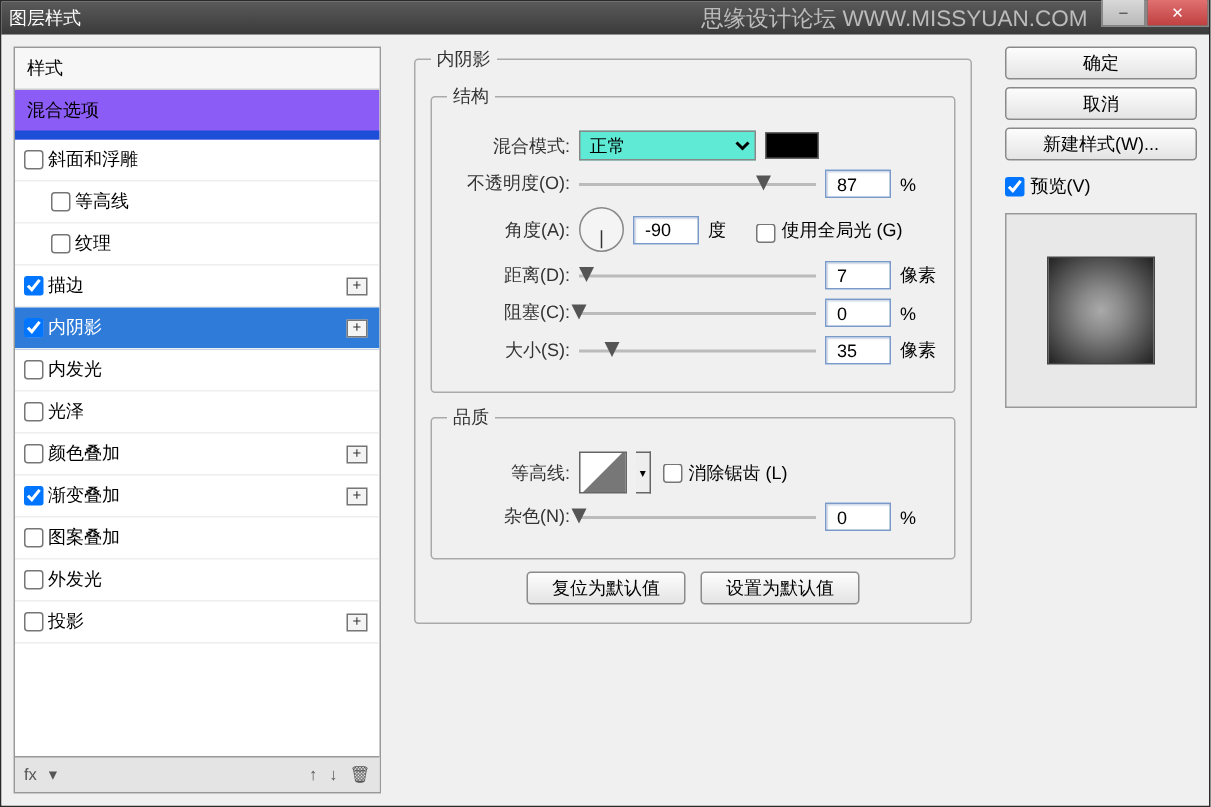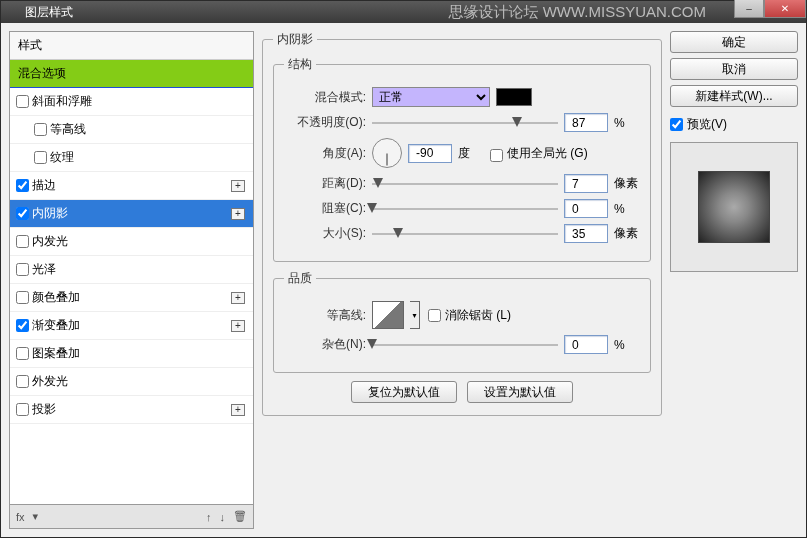--- a/index.html
+++ b/index.html
@@ -1,43 +1,43 @@
 <!DOCTYPE html>
 <html><head>
 <meta charset="utf-8">
 <style>
 *{box-sizing:border-box;margin:0;padding:0;font-family:"Microsoft YaHei",SimSun,Arial,sans-serif;font-size:12px}
 body{background:#4a4a4a;width:807px;height:538px;overflow:hidden}
 .window{width:807px;height:538px;background:#e8e8e8;border:1px solid #2a2a2a;display:flex;flex-direction:column}
-.titlebar{height:22px;background:linear-gradient(#5a5a5a,#3a3a3a);color:#fff;display:flex;align-items:center;padding:0 20px;position:relative}
+.titlebar{height:22px;background:linear-gradient(#5a5a5a,#3a3a3a);color:#fff;display:flex;align-items:center;padding:0 1px;position:relative}
 .titlebar .title{flex:1;padding-left:4px}
 .titlebar .watermark{color:#bbb;font-size:15px;margin-right:80px}
 .winbtns{display:flex;position:absolute;right:0;top:-1px}
 .winbtn{width:30px;height:18px;background:linear-gradient(#d8d8d8,#b8b8b8);border:1px solid #888;border-top:none;display:flex;align-items:center;justify-content:center;font-size:10px;color:#333}
 .winbtn.close{background:linear-gradient(#e07070,#c04040);width:42px;color:#fff}
-.body{flex:1;display:flex;padding:8px;gap:6px;background:#f0f0f0}
+.body{flex:1;display:flex;padding:8px;gap:20px;background:#f0f0f0}
 .leftcol{width:245px;display:flex;flex-direction:column;border:1px solid #999;background:#fff}
 .list{flex:1;overflow:auto}
 .lh{padding:5px 8px;border-bottom:1px solid #ccc;background:#f7f7f7}
-.lh2{padding:5px 8px;border-bottom:1px solid #1d4ed8;background:#84cc16}
+.lh2{padding:5px 8px;border-bottom:6px solid #1d4ed8;background:#8b5cf6}
 .li{padding:5px 8px 5px 22px;border-bottom:1px solid #eee;display:flex;align-items:center;position:relative}
 .li.indent{padding-left:40px}
 .li.sel{background:#2f7bd9;color:#fff}
 .li input[type=checkbox]{position:absolute;left:6px}
 .li.indent input[type=checkbox]{left:24px}
 .li .plus{margin-left:auto;width:14px;height:12px;border:1px solid #777;background:#f4f4f4;font-size:10px;line-height:9px;text-align:center;color:#333}
 .leftfoot{height:24px;border-top:1px solid #999;background:#e4e4e4;display:flex;align-items:center;padding:0 6px;gap:8px;color:#555}
 .leftfoot span{font-size:11px}
 .midcol{flex:1;position:relative}
 fieldset{border:1px solid #aaa;border-radius:3px;padding:8px 10px 12px;margin-bottom:8px}
 legend{padding:0 4px;color:#333}
 .outer-fs{position:absolute;left:2px;top:0;right:2px}
 .row{display:flex;align-items:center;margin:6px 0;gap:6px}
 .lbl{width:82px;text-align:right;color:#333}
-select{height:20px;border:1px solid #888;background:#c4b5fd;padding:0 2px}
+select{height:20px;border:1px solid #888;background:#5eead4;padding:0 2px}
 .swatch{width:36px;height:18px;background:#000;border:1px solid #666}
 .slider{flex:1;height:16px;position:relative}
 .track{position:absolute;left:0;right:0;top:7px;height:2px;background:#bbb}
 .thumb{position:absolute;top:2px;width:0;height:0;border-left:5px solid transparent;border-right:5px solid transparent;border-top:10px solid #555}
 input.num{width:44px;height:19px;border:1px solid #7a9ac9;box-shadow:inset 1px 1px 1px #cfd8e6;text-align:left;padding:0 7px}
 .unit{width:26px}
 .angle{width:30px;height:30px;border:1px solid #888;border-radius:50%;background:#f4f4f4;position:relative}
 .angle .hand{position:absolute;left:50%;top:50%;width:12px;height:1px;background:#333;transform-origin:left center;transform:rotate(90deg)}
 .contour{width:32px;height:28px;border:1px solid #666;background:linear-gradient(135deg,#fff 0%,#fff 49%,#777 50%,#777 100%);display:inline-block}
 .drop{width:10px;display:inline-flex;align-items:center;justify-content:center;border:1px solid #666;border-left:none;height:28px;background:#eee;font-size:8px}

